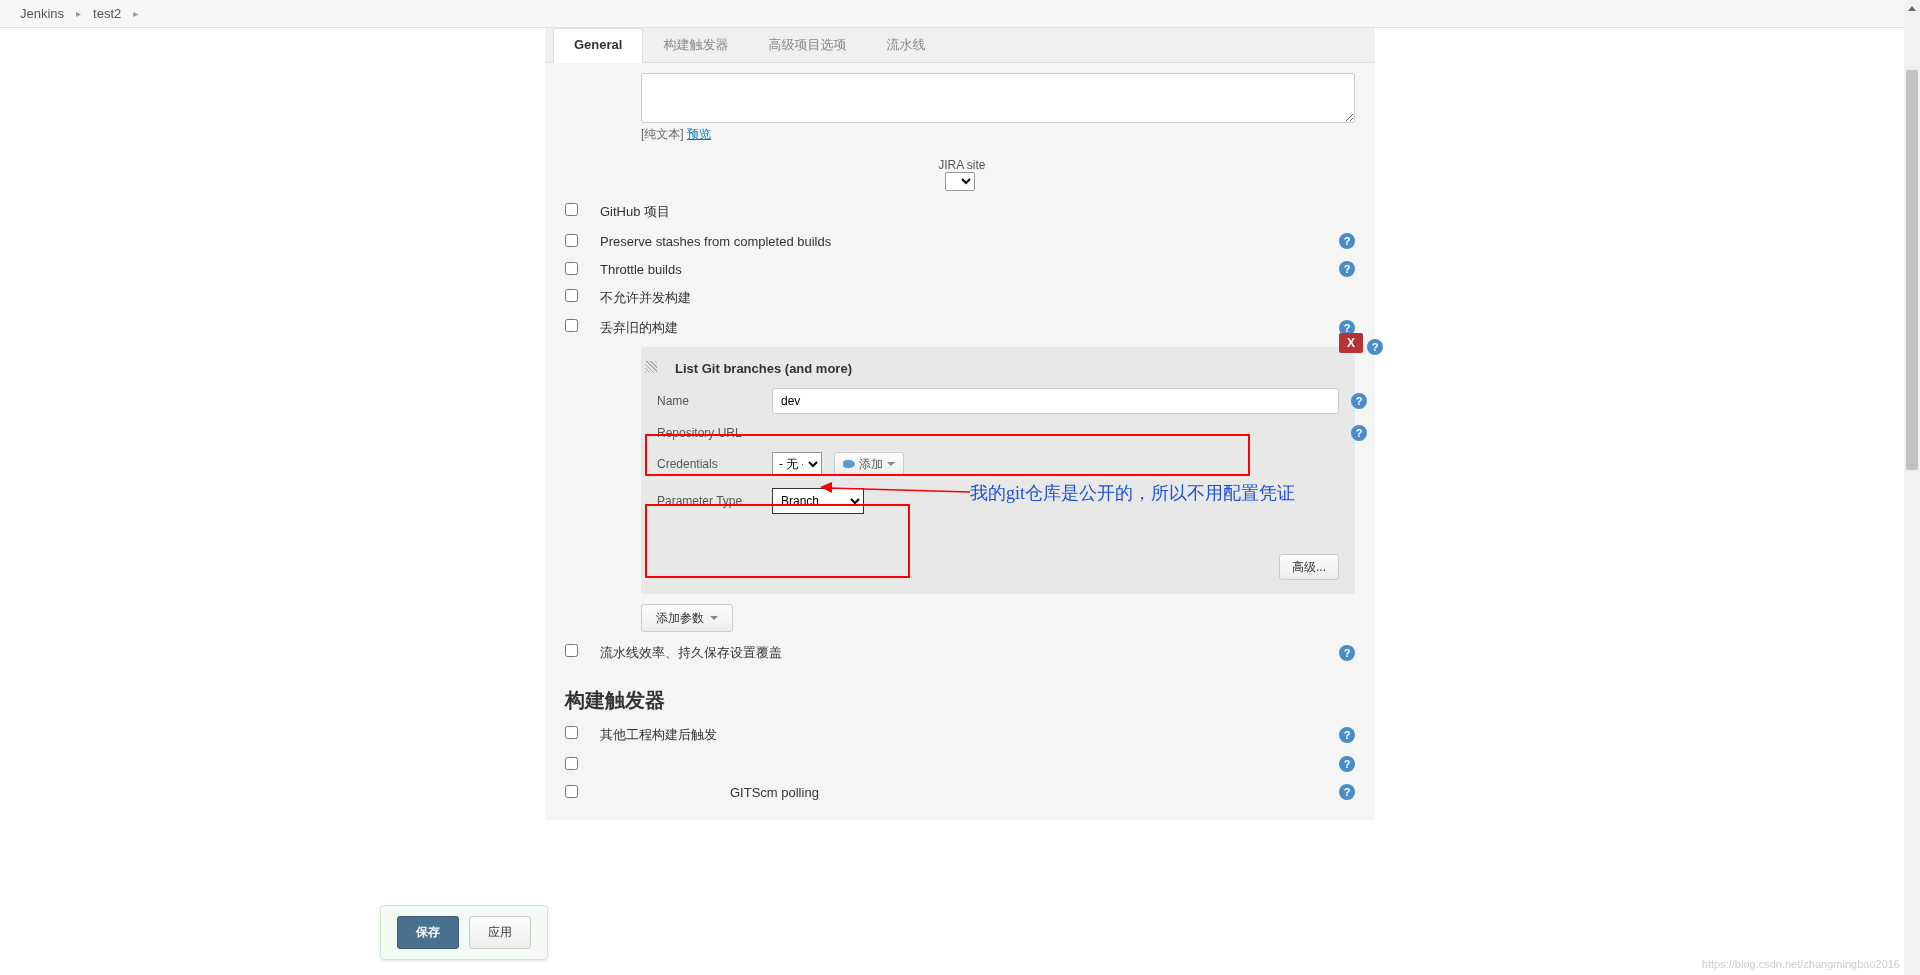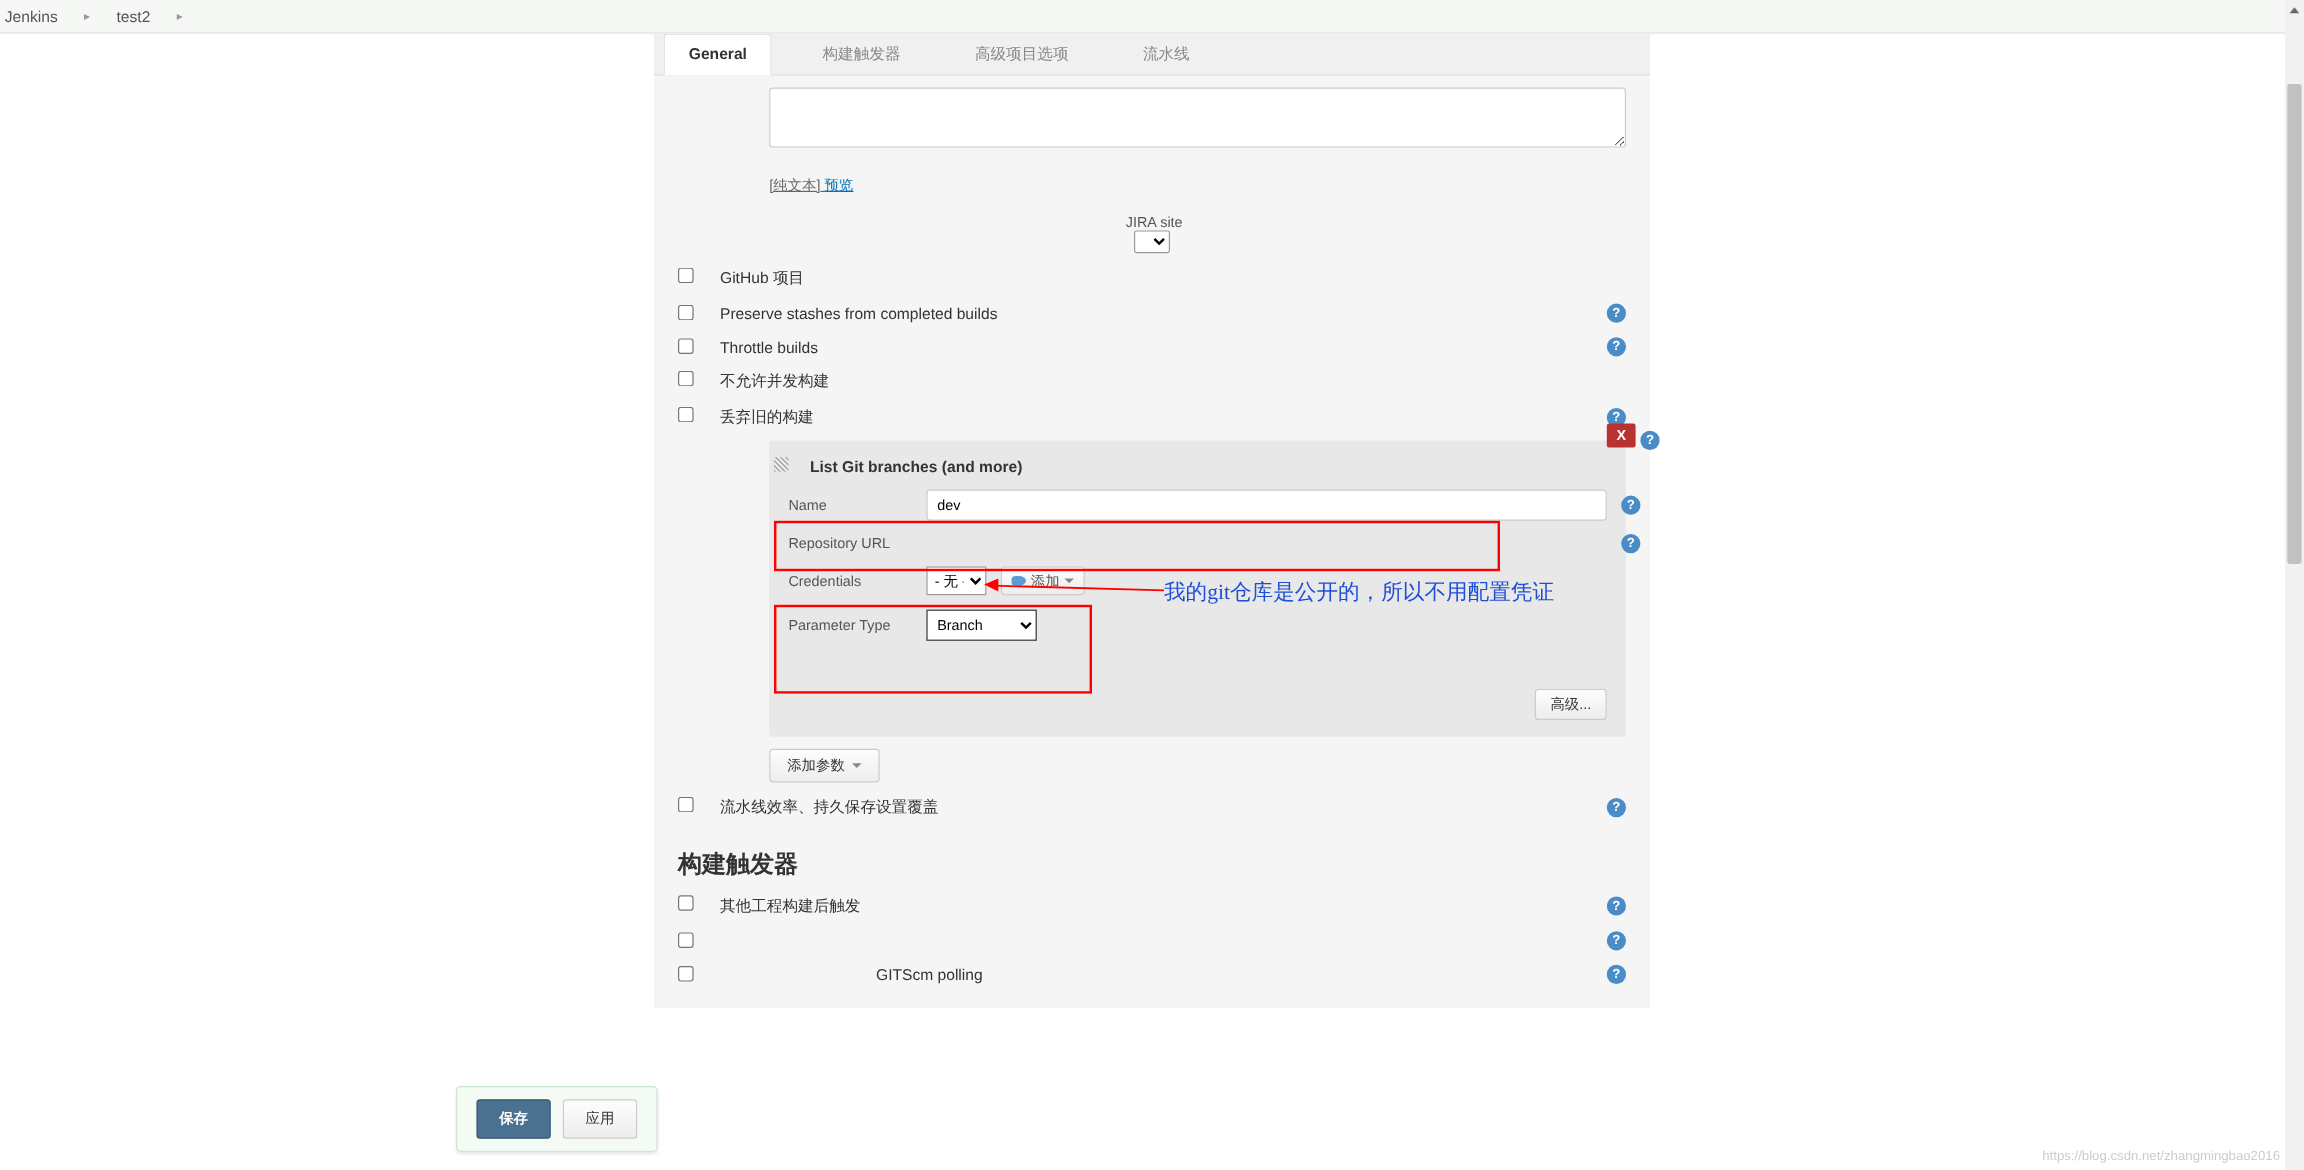--- a/index.html
+++ b/index.html
@@ -1,32 +1,32 @@
 <!DOCTYPE html>
 <html><head>
   <meta charset="utf-8">
   <style>
     * { box-sizing: border-box; margin: 0; padding: 0; }
     body { font-family: Arial, "Microsoft YaHei", sans-serif; font-size: 13px; color: #333; background: #fff; }
     
-    .breadcrumb { background: #f6f8f6; padding: 6px 4px; border-bottom: 1px solid #e0e0e0; display: flex; align-items: center; gap: 22px; color: #666; }
+    .breadcrumb { background: #f6f8f6; padding: 6px 20px; border-bottom: 1px solid #e0e0e0; display: flex; align-items: center; gap: 12px; color: #666; }
     .breadcrumb-item { color: #555; text-decoration: none; cursor: pointer; }
     .breadcrumb-sep { color: #999; font-size: 10px; }
     
     .main-container { width: 830px; margin: 0 auto; background: #f5f5f5; position: relative; }
     
-    .tabs { display: flex; background: #f0f0f0; border-bottom: 1px solid #ddd; padding-left: 8px; gap: 22px; }
+    .tabs { display: flex; background: #f0f0f0; border-bottom: 1px solid #ddd; padding-left: 8px; }
     .tab { padding: 8px 20px; color: #888; cursor: pointer; font-size: 13px; }
     .tab.active { background: #fff; color: #333; font-weight: bold; border: 1px solid #ddd; border-bottom: 1px solid #fff; margin-bottom: -1px; border-radius: 3px 3px 0 0; }
     
     .form-area { padding: 10px 20px 20px 20px; background: #f5f5f5; }
     
     .desc-box { margin-left: 76px; }
     .desc-textarea { width: 100%; height: 50px; border: 1px solid #ccc; border-radius: 3px; resize: both; padding: 5px; background: #fff; }
-    .desc-footer { margin-top: 20px; font-size: 12px; color: #666; text-decoration: underline; }
+    .desc-footer { margin-top: 0; font-size: 12px; color: #666; }
     .desc-footer a { color: #0074bd; text-decoration: underline; }
     
     .form-row { display: flex; align-items: center; margin-top: 15px; flex-direction: column; }
     .form-label { width: 75px; text-align: right; padding-right: 12px; color: #555; font-size: 12px; }
     .form-select { flex: 1; height: 26px; border: 1px solid #999; background: #fff; border-radius: 2px; padding: 0 4px; }
     
     .checkbox-row { display: flex; align-items: center; margin-top: 12px; justify-content: space-between; }
     .checkbox-left { display: flex; align-items: flex-start; gap: 22px; }
     .checkbox-row input[type="checkbox"] { width: 13px; height: 13px; }
     .checkbox-row label { color: #333; font-size: 13px; }

